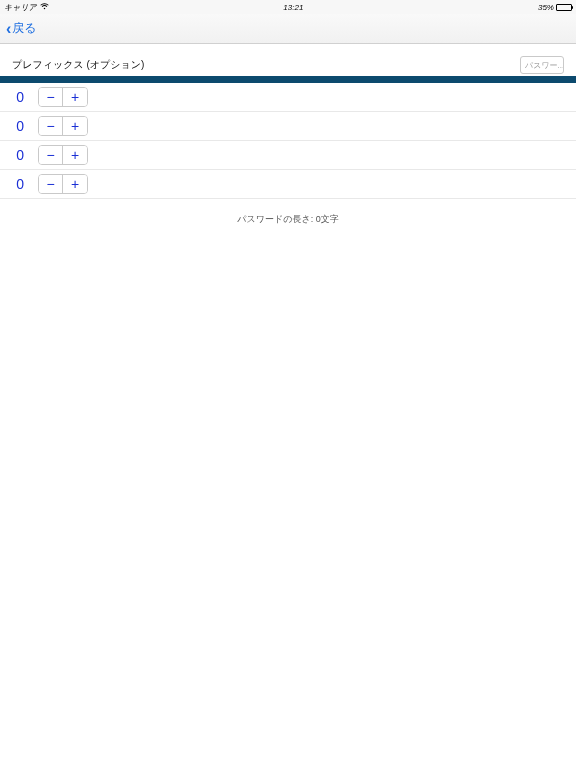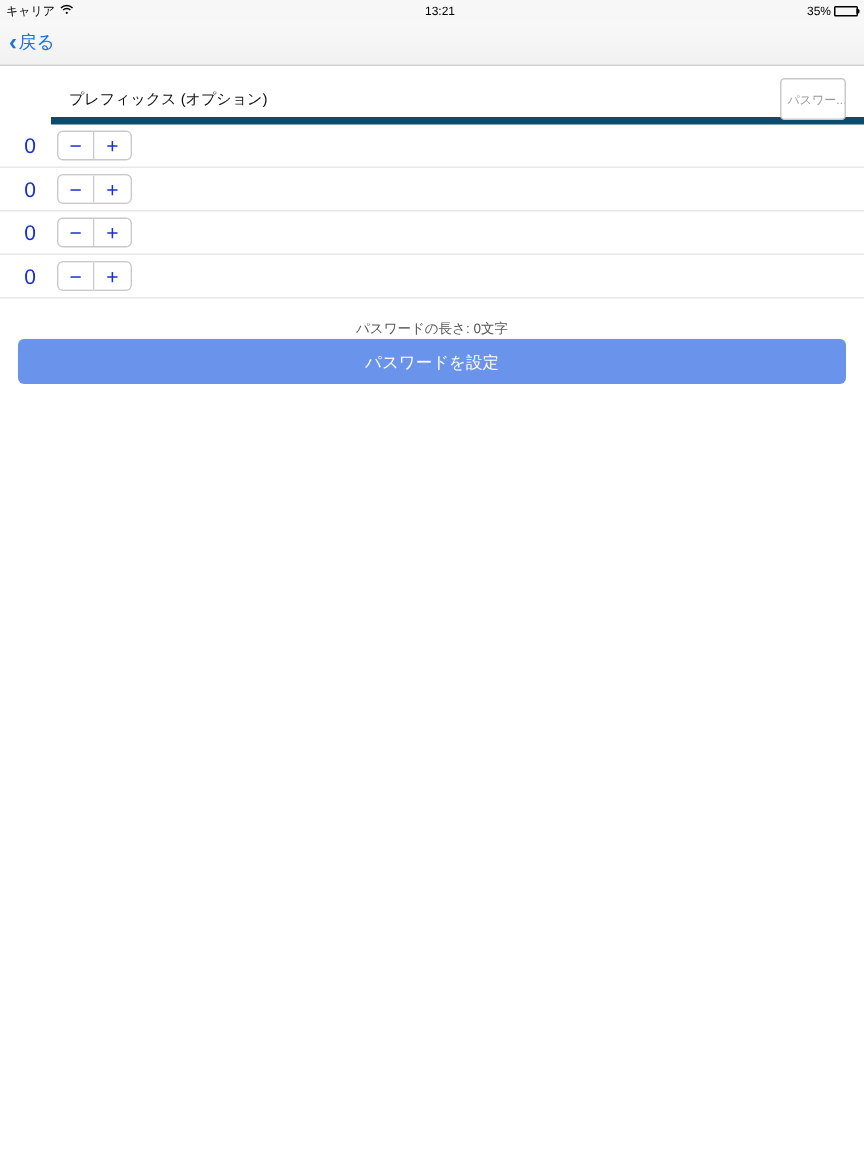--- a/index.html
+++ b/index.html
@@ -1,36 +1,36 @@
 <!DOCTYPE html>
 <html><head>
 <meta charset="utf-8">
 <style>
   * { box-sizing: border-box; margin: 0; padding: 0; }
   html, body { width: 576px; height: 768px; font-family: -apple-system, "Helvetica Neue", Arial, sans-serif; background: #fff; overflow: hidden; }
-  .status-bar { height: 14px; background: #f7f7f7; display: flex; align-items: center; justify-content: space-between; font-size: 8px; padding: 0 4px; color: #000; }
+  .status-bar { height: 14px; background: #f7f7f7; display: flex; align-items: center; justify-content: space-between; font-size: 8px; padding: 0 4px; color: #000; font-style: italic; }
   .status-left { display: flex; align-items: center; gap: 3px; }
   .status-right { display: flex; align-items: center; gap: 2px; }
   .wifi-icon { display:inline-block; }
   .battery { display:inline-block; width: 16px; height: 7px; border: 1px solid #000; border-radius: 1px; position: relative; }
   .battery::after { content:""; position:absolute; right:-2px; top:1.5px; width:1.5px; height:3px; background:#000; border-radius:0 1px 1px 0;}
   .battery-fill { background:#000; height:100%; width:100%; }
   .nav-bar { height: 30px; background: linear-gradient(#f9f9f9,#f1f1f1); border-bottom: 1px solid #d0d0d0; display:flex; align-items:center; padding: 0 6px; position: relative;}
   .back-btn { color: #1f6fe0; font-size: 12px; display:flex; align-items:center; cursor:pointer; }
   .back-chevron { font-size: 16px; line-height: 1; margin-right: 1px; font-weight: 600; }
   .content { background:#fff; }
   .row { display:flex; align-items:center; height: 29px; padding: 0 12px; border-bottom: 1px solid #e8e8e8; font-size: 10px; color:#111; }
   .row-label { flex: 1 1 auto; }
   .row-value { color: #1a2fd5; font-size: 14px; font-weight: 400; margin-right: 14px; min-width: 12px; text-align:right; }
   .stepper { display:flex; border:1px solid #c9c9c9; border-radius: 4px; overflow:hidden; height:20px; }
   .stepper button { width: 24px; background:#fff; border:none; color:#1a2fd5; font-size:14px; line-height:1; display:flex; align-items:center; justify-content:center; cursor:pointer; padding:0;}
   .stepper button:first-child { border-right:1px solid #c9c9c9; }
-  .prefix-row { display:flex; align-items:center; height: 29px; padding: 0 12px; border-bottom:5px solid #0c4a6e; font-size:10px; color:#111;margin-left:34px; }
+  .prefix-row { display:flex; align-items:center; height: 29px; padding: 0 12px; border-bottom:7px solid #0c4a6e; font-size:10px; color:#111; }
   .prefix-label { flex:1 1 auto; }
-  .prefix-field { width: 44px; height: 28px; border:1px solid #c9c9c9; border-radius:3px; font-size:8px; color:#999; display:flex; align-items:center; padding:0 4px; overflow:hidden; white-space:nowrap; background:#fff; }
+  .prefix-field { width: 44px; height: 18px; border:1px solid #c9c9c9; border-radius:3px; font-size:8px; color:#999; display:flex; align-items:center; padding:0 4px; overflow:hidden; white-space:nowrap; background:#fff; }
   .length-text { text-align:center; font-size:9px; color:#555; padding: 14px 0 0; }
   .set-btn-wrap { padding: 0 12px; }
   .set-btn { width:100%; height: 30px; background:#6a94ec; color:#fff; border:none; border-radius:4px; font-size:11px; cursor:pointer; }
   .gap-top { height: 10px; background:#fff; }
 </style>
 </head>
 <body>
 
 <div class="status-bar">
   <div class="status-left">
@@ -91,17 +91,14 @@
   <div class="row">
     <div class="row-value">0</div>
     <div class="stepper">
       <button>−</button>
       <button>+</button>
     </div>
   </div>
 
   <div class="length-text">パスワードの長さ: 0文字</div>
 
-  <div class="set-btn-wrap">
-    <button class="set-btn">パスワードを設定</button>
-  </div>
 
 </div>
 
 </body></html>

